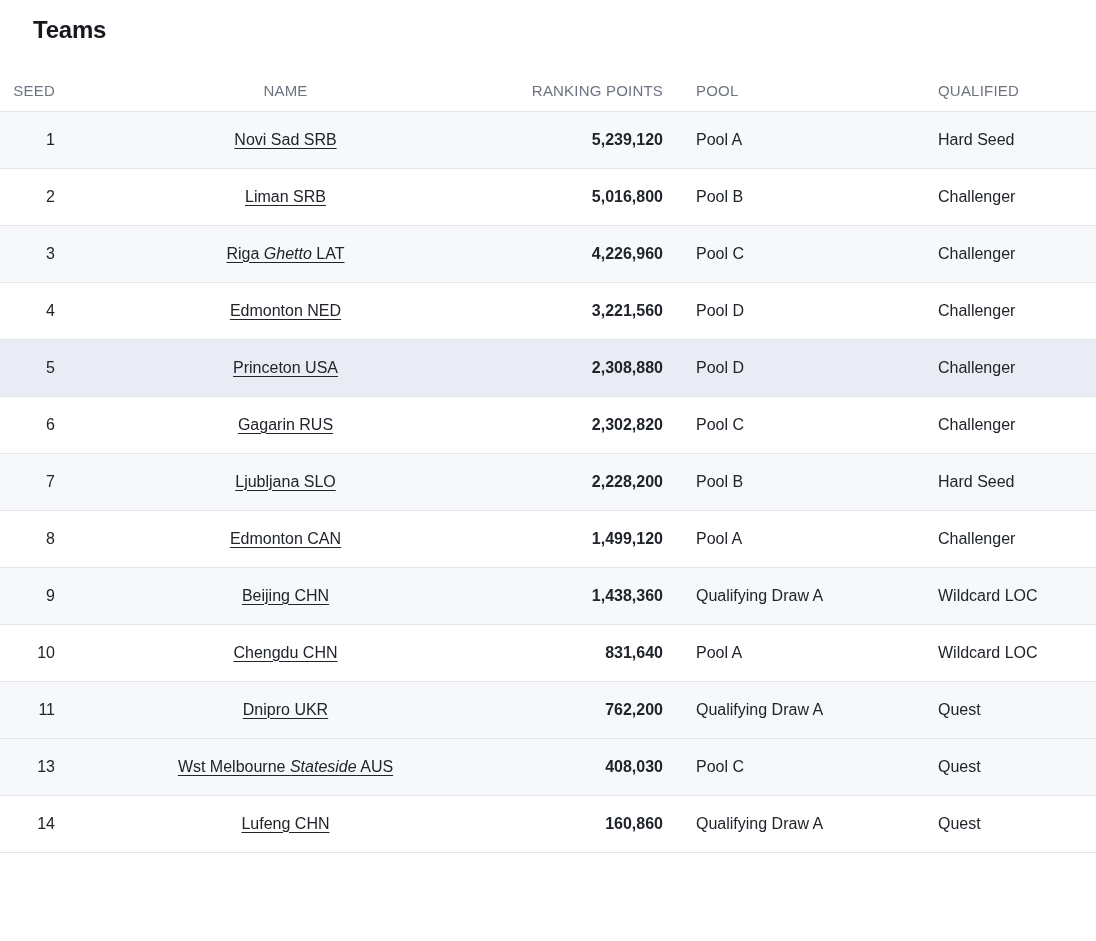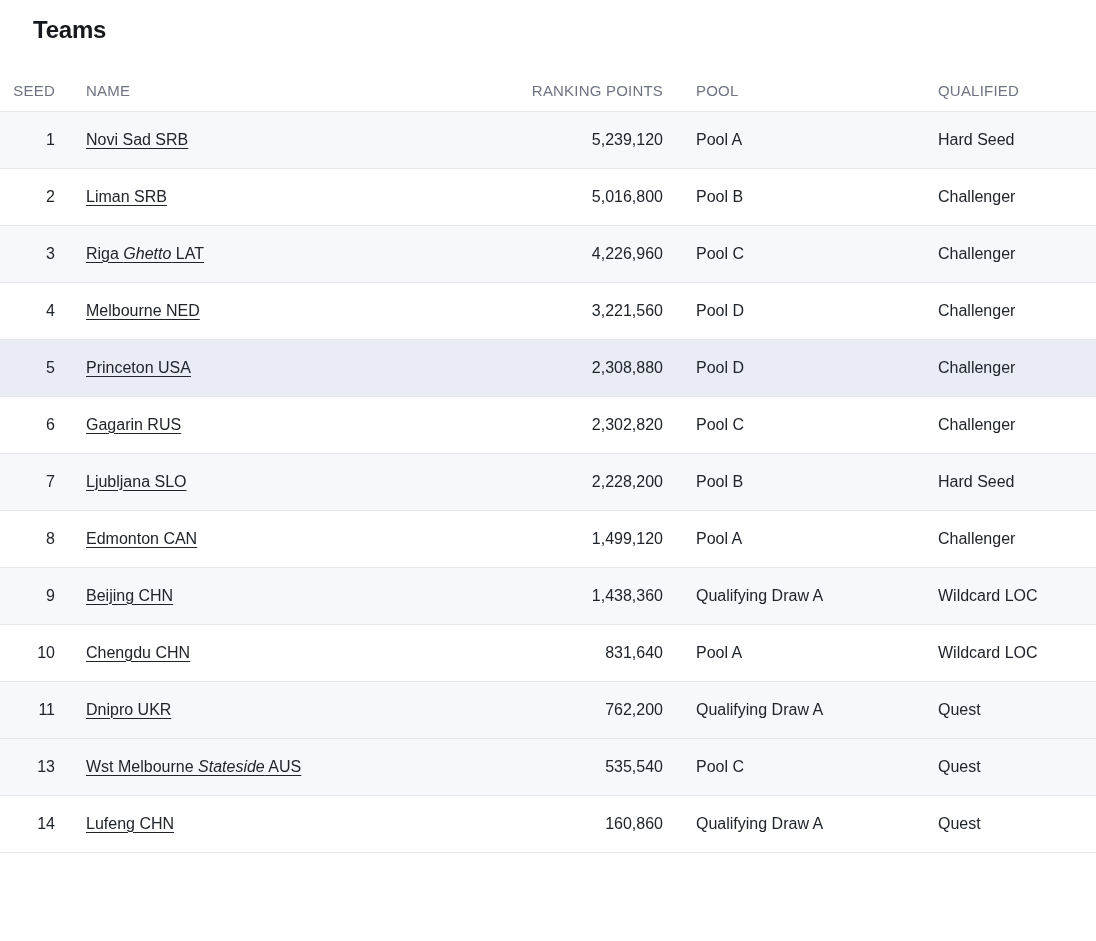--- a/index.html
+++ b/index.html
@@ -51,27 +51,27 @@
     border-bottom: 1px solid var(--border);
     vertical-align: middle;
     white-space: nowrap;
     overflow: hidden;
   }
   tr.team-row.alt { background: var(--row-alt-bg); }
   tr.team-row.highlight { background: var(--row-highlight-bg); }
 
   .c-seed      { width: 56px; }
   .c-name      { width: 430px; }
-  .c-points    { width: 178px; }
+  .c-points    { width: 178px; font-weight: bold; }
   .c-pool      { width: 274px; }
   .c-qualified { width: 158px; margin-left: 32px; }
 
   th.c-seed { text-align: right; padding-left: 10px; }
   td.c-seed { text-align: right; }
-  th.c-name, td.c-name { text-align: left; padding-left: 30px; }
+  th.c-name, td.c-name { text-align: center; padding-left: 30px; }
   th.c-points, td.c-points { text-align: right; }
   th.c-pool, td.c-pool { text-align: left; padding-left: 32px; }
   th.c-qualified, td.c-qualified { text-align: left; padding-left: 0; }
 
   a.team-link {
     color: inherit;
     text-decoration: underline;
     text-decoration-thickness: 1px;
     text-underline-offset: 3px;
     cursor: pointer;
@@ -111,21 +111,21 @@
   </tr>
         <tr class="team-row alt">
     <td class="c-seed">3</td>
     <td class="c-name"><a class="team-link" href="#"><span>Riga </span><em>Ghetto</em><span> LAT</span></a></td>
     <td class="c-points">4,226,960</td>
     <td class="c-pool">Pool C</td>
     <td class="c-qualified">Challenger</td>
   </tr>
         <tr class="team-row">
     <td class="c-seed">4</td>
-    <td class="c-name"><a class="team-link" href="#"><span>Melbourne NED</span><em></em><span></span></a></td>
+    <td class="c-name"><a class="team-link" href="#"><span>Edmonton NED</span><em></em><span></span></a></td>
     <td class="c-points">3,221,560</td>
     <td class="c-pool">Pool D</td>
     <td class="c-qualified">Challenger</td>
   </tr>
         <tr class="team-row alt highlight">
     <td class="c-seed">5</td>
     <td class="c-name"><a class="team-link" href="#"><span>Princeton USA</span><em></em><span></span></a></td>
     <td class="c-points">2,308,880</td>
     <td class="c-pool">Pool D</td>
     <td class="c-qualified">Challenger</td>
@@ -168,21 +168,21 @@
         <tr class="team-row alt">
     <td class="c-seed">11</td>
     <td class="c-name"><a class="team-link" href="#"><span>Dnipro UKR</span><em></em><span></span></a></td>
     <td class="c-points">762,200</td>
     <td class="c-pool">Qualifying Draw A</td>
     <td class="c-qualified">Quest</td>
   </tr>
         <tr class="team-row alt">
     <td class="c-seed">13</td>
     <td class="c-name"><a class="team-link" href="#"><span>Wst Melbourne </span><em>Stateside</em><span> AUS</span></a></td>
-    <td class="c-points">535,540</td>
+    <td class="c-points">408,030</td>
     <td class="c-pool">Pool C</td>
     <td class="c-qualified">Quest</td>
   </tr>
         <tr class="team-row">
     <td class="c-seed">14</td>
     <td class="c-name"><a class="team-link" href="#"><span>Lufeng CHN</span><em></em><span></span></a></td>
     <td class="c-points">160,860</td>
     <td class="c-pool">Qualifying Draw A</td>
     <td class="c-qualified">Quest</td>
   </tr>

